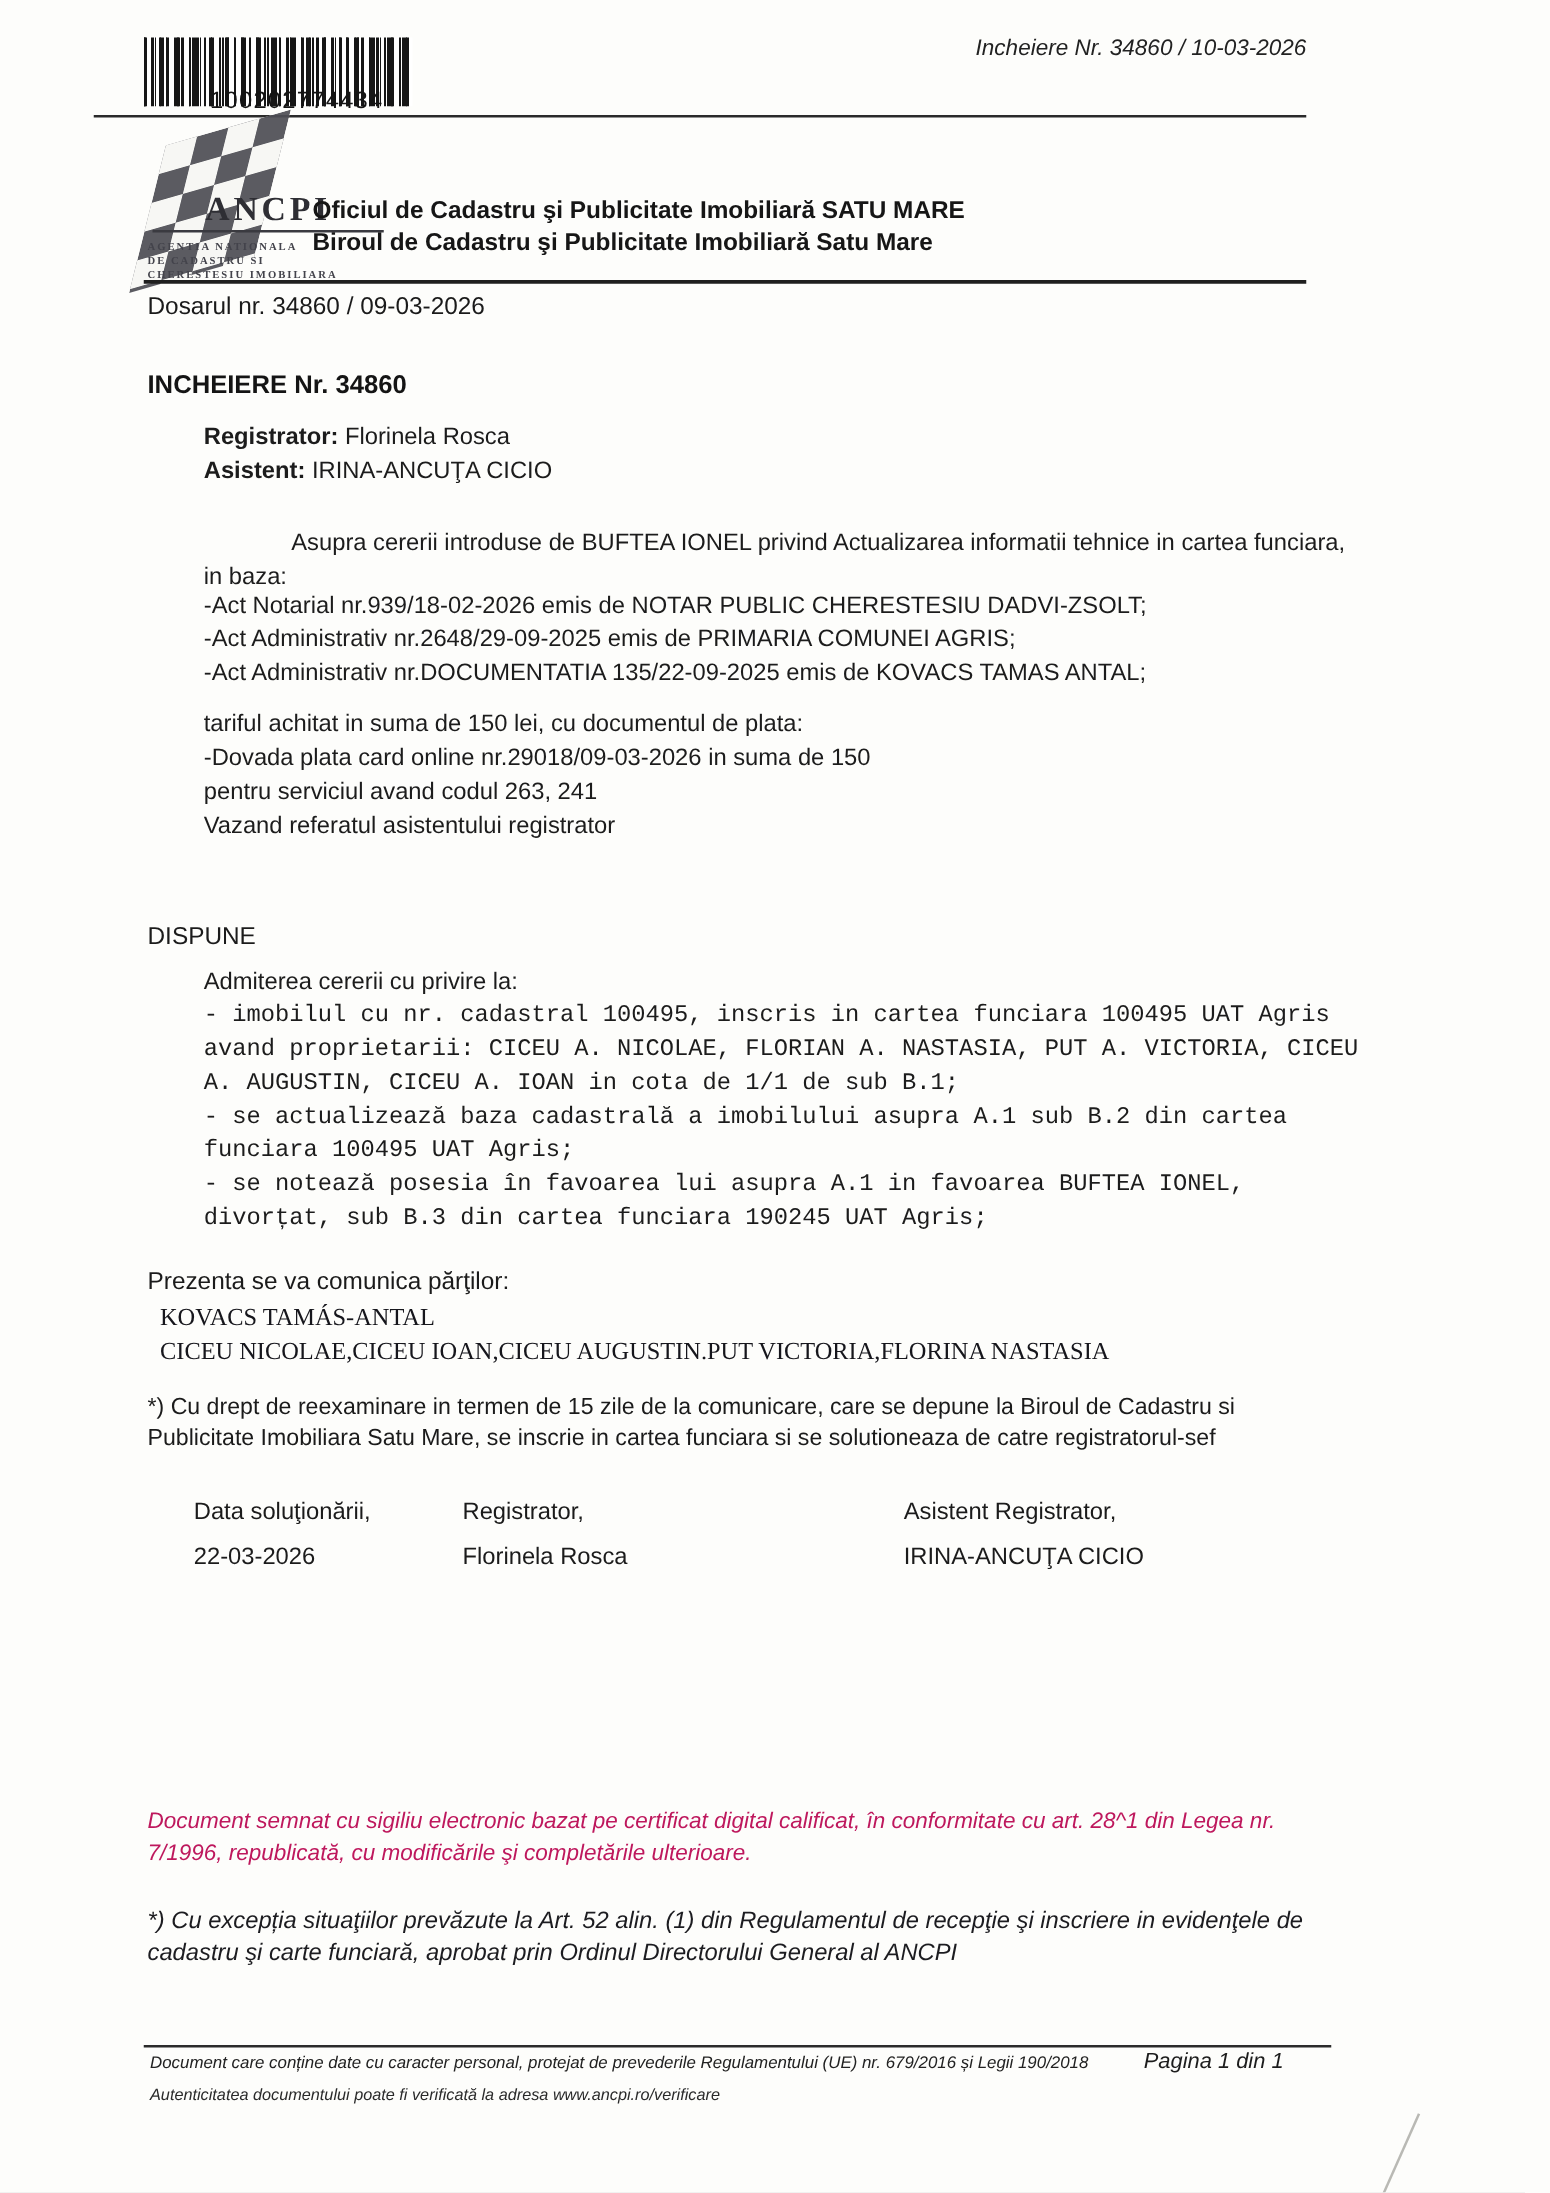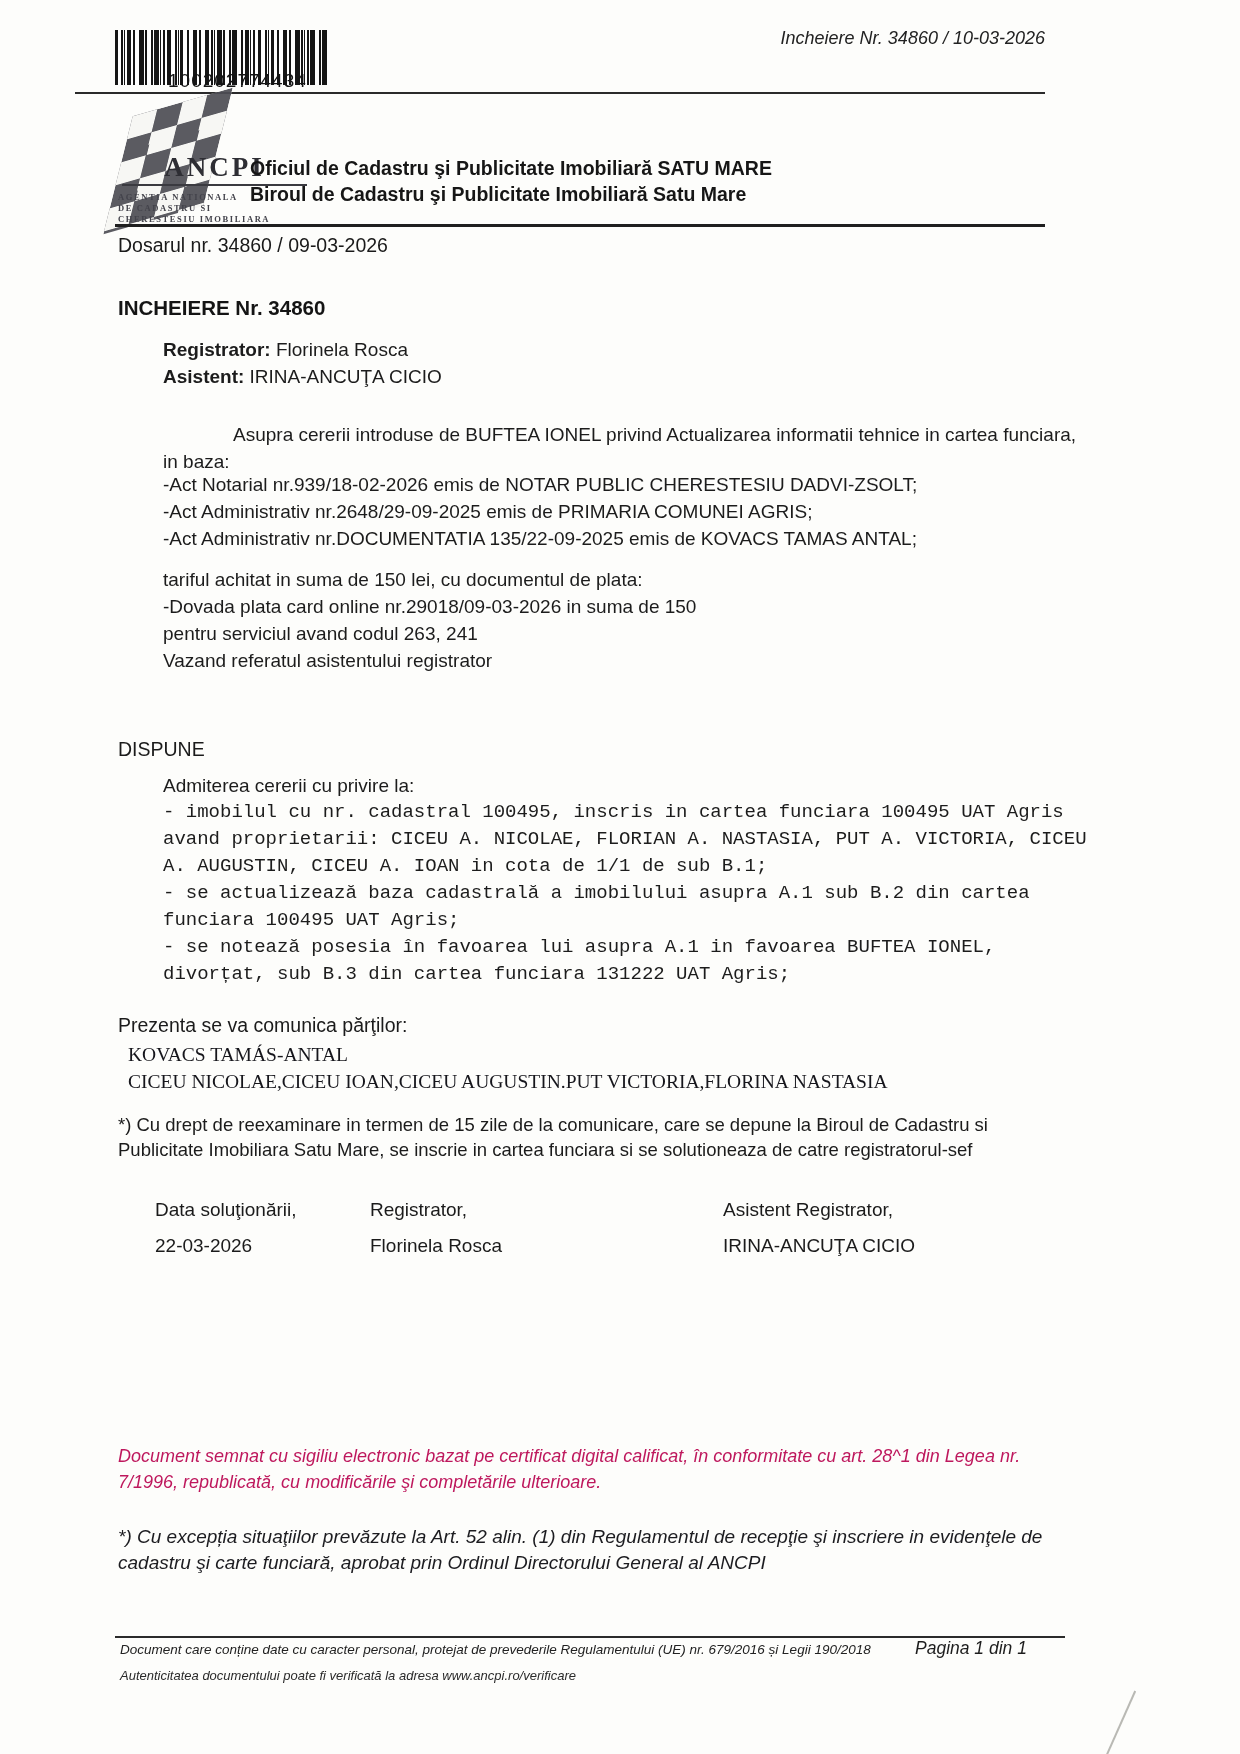--- a/index.html
+++ b/index.html
@@ -154,21 +154,21 @@
     <div>pentru serviciul avand codul 263, 241</div>
     <div>Vazand referatul asistentului registrator</div>
   </div>
 
   <div class="abs dispune-h">DISPUNE</div>
   <div class="abs admitere body-text">Admiterea cererii cu privire la:</div>
 
   <div class="abs dispune-items body-text">
     <div>- imobilul cu nr. cadastral 100495, inscris in cartea funciara 100495 UAT Agris avand proprietarii: CICEU A. NICOLAE, FLORIAN A. NASTASIA, PUT A. VICTORIA, CICEU A. AUGUSTIN, CICEU A. IOAN in cota de 1/1 de sub B.1;</div>
     <div>- se actualizează baza cadastrală a imobilului asupra A.1 sub B.2 din cartea funciara 100495 UAT Agris;</div>
-    <div>- se notează posesia în favoarea lui asupra A.1 in favoarea BUFTEA IONEL, divorțat,  sub B.3 din cartea funciara 131222 UAT Agris;</div>
+    <div>- se notează posesia în favoarea lui asupra A.1 in favoarea BUFTEA IONEL, divorțat,  sub B.3 din cartea funciara 190245 UAT Agris;</div>
   </div>
 
   <div class="abs comunica-h">Prezenta se va comunica părţilor:</div>
   <div class="abs parties">
     <div>KOVACS TAMÁS-ANTAL</div>
     <div>CICEU NICOLAE,CICEU IOAN,CICEU AUGUSTIN.PUT VICTORIA,FLORINA NASTASIA</div>
   </div>
 
   <div class="abs reexaminare">*) Cu drept de reexaminare in termen de 15 zile de la comunicare, care se depune la Biroul de Cadastru si Publicitate Imobiliara Satu Mare, se inscrie in cartea funciara si se solutioneaza de catre registratorul-sef</div>
 

